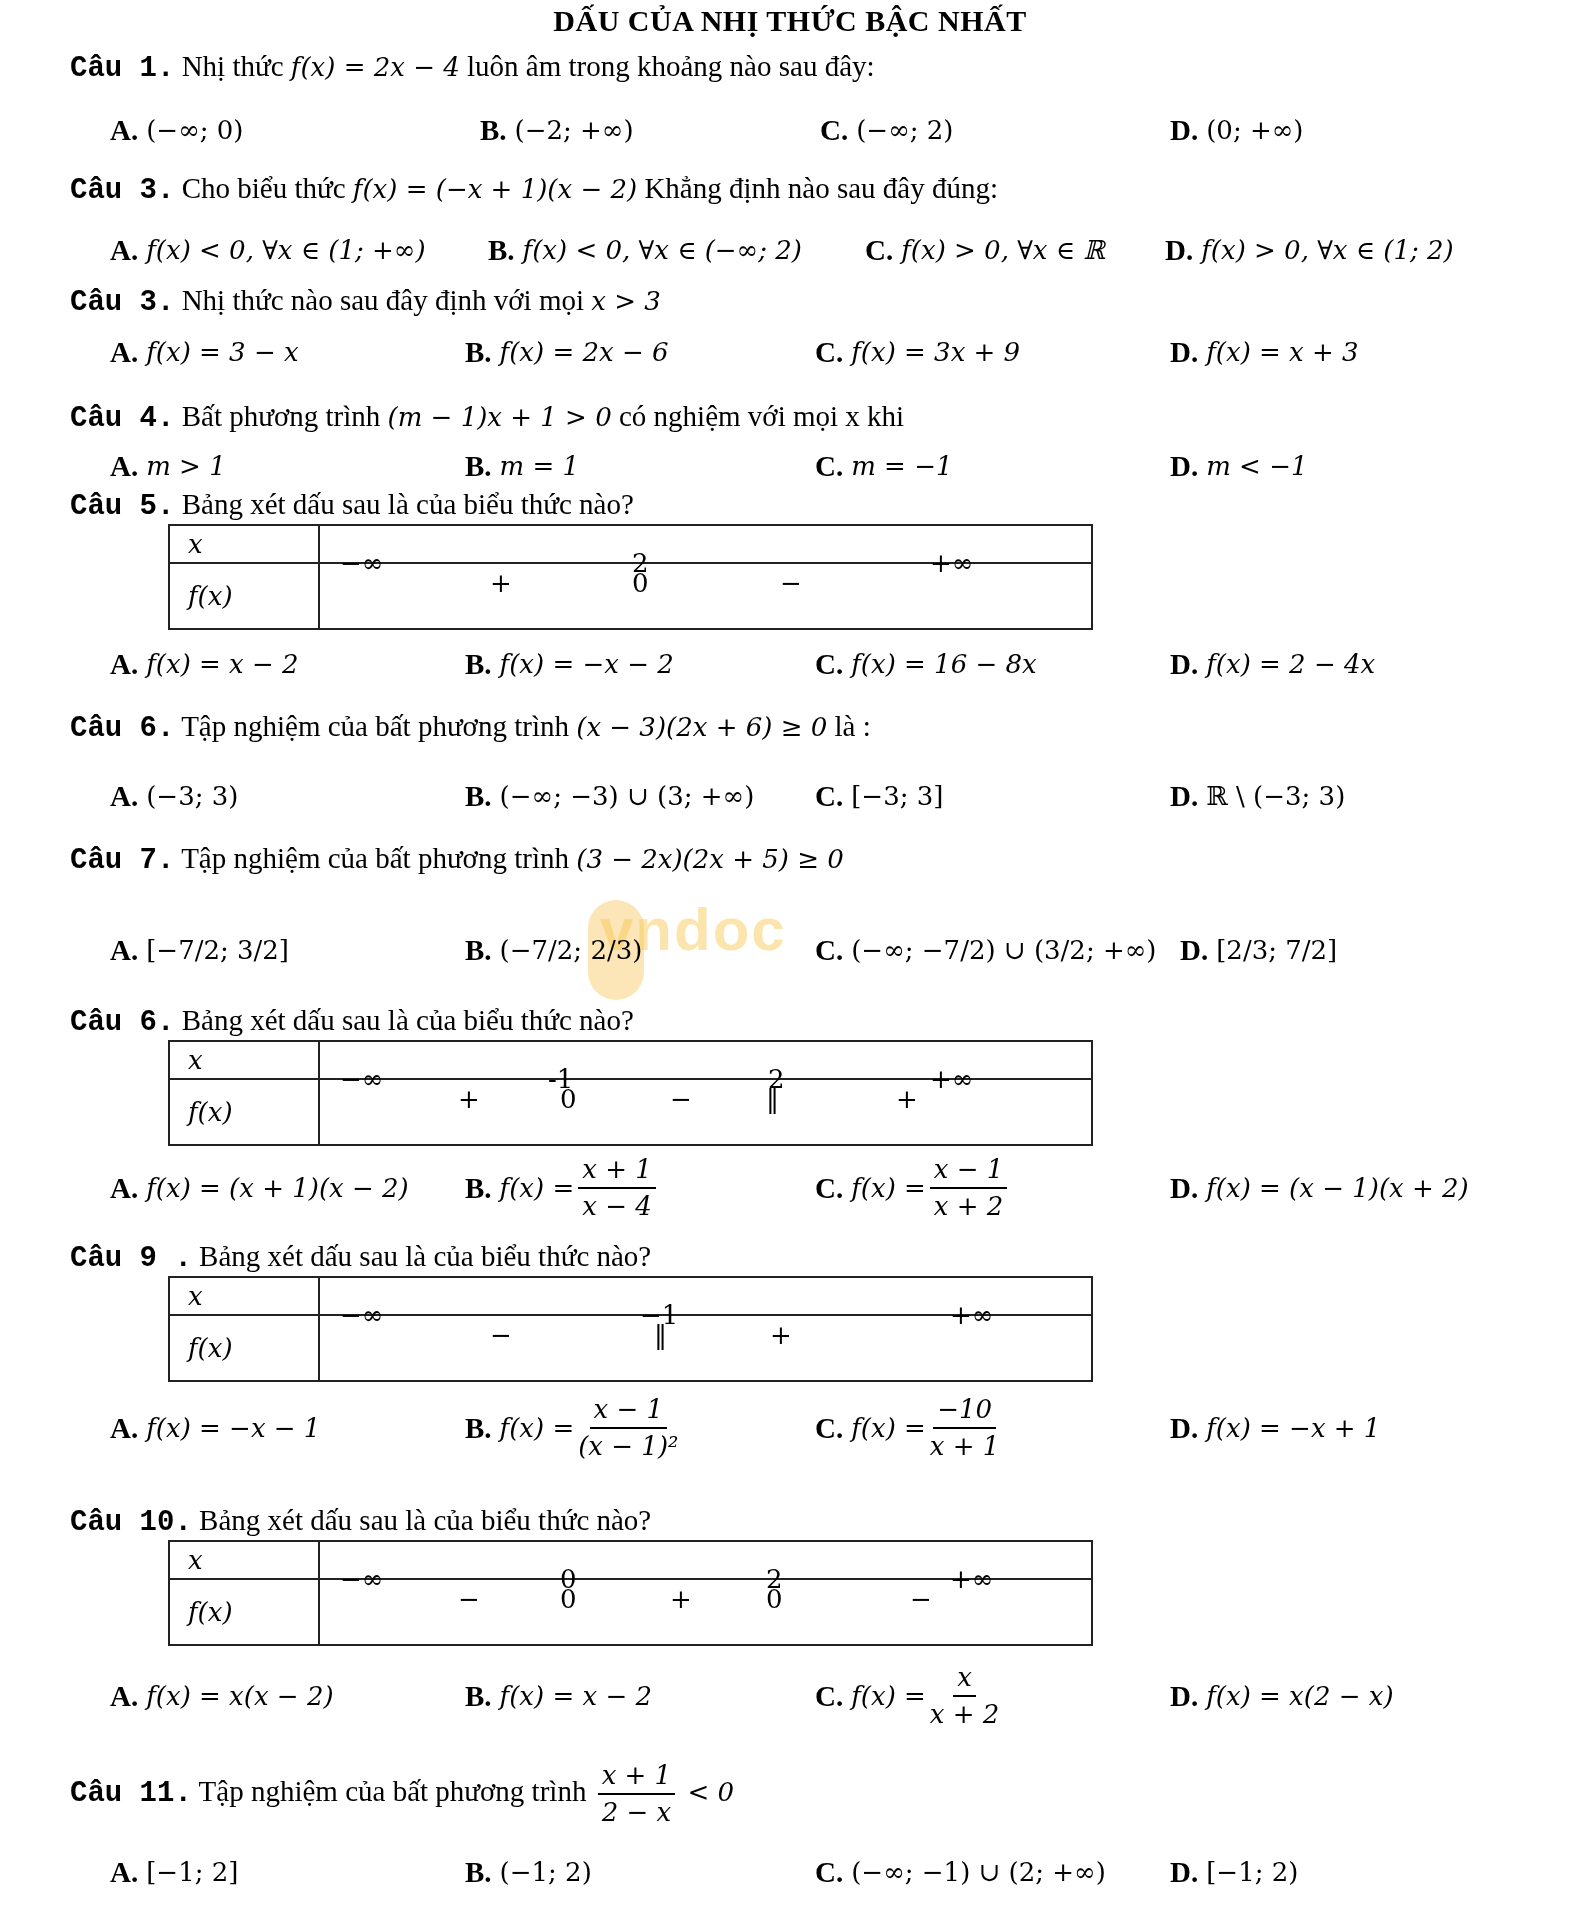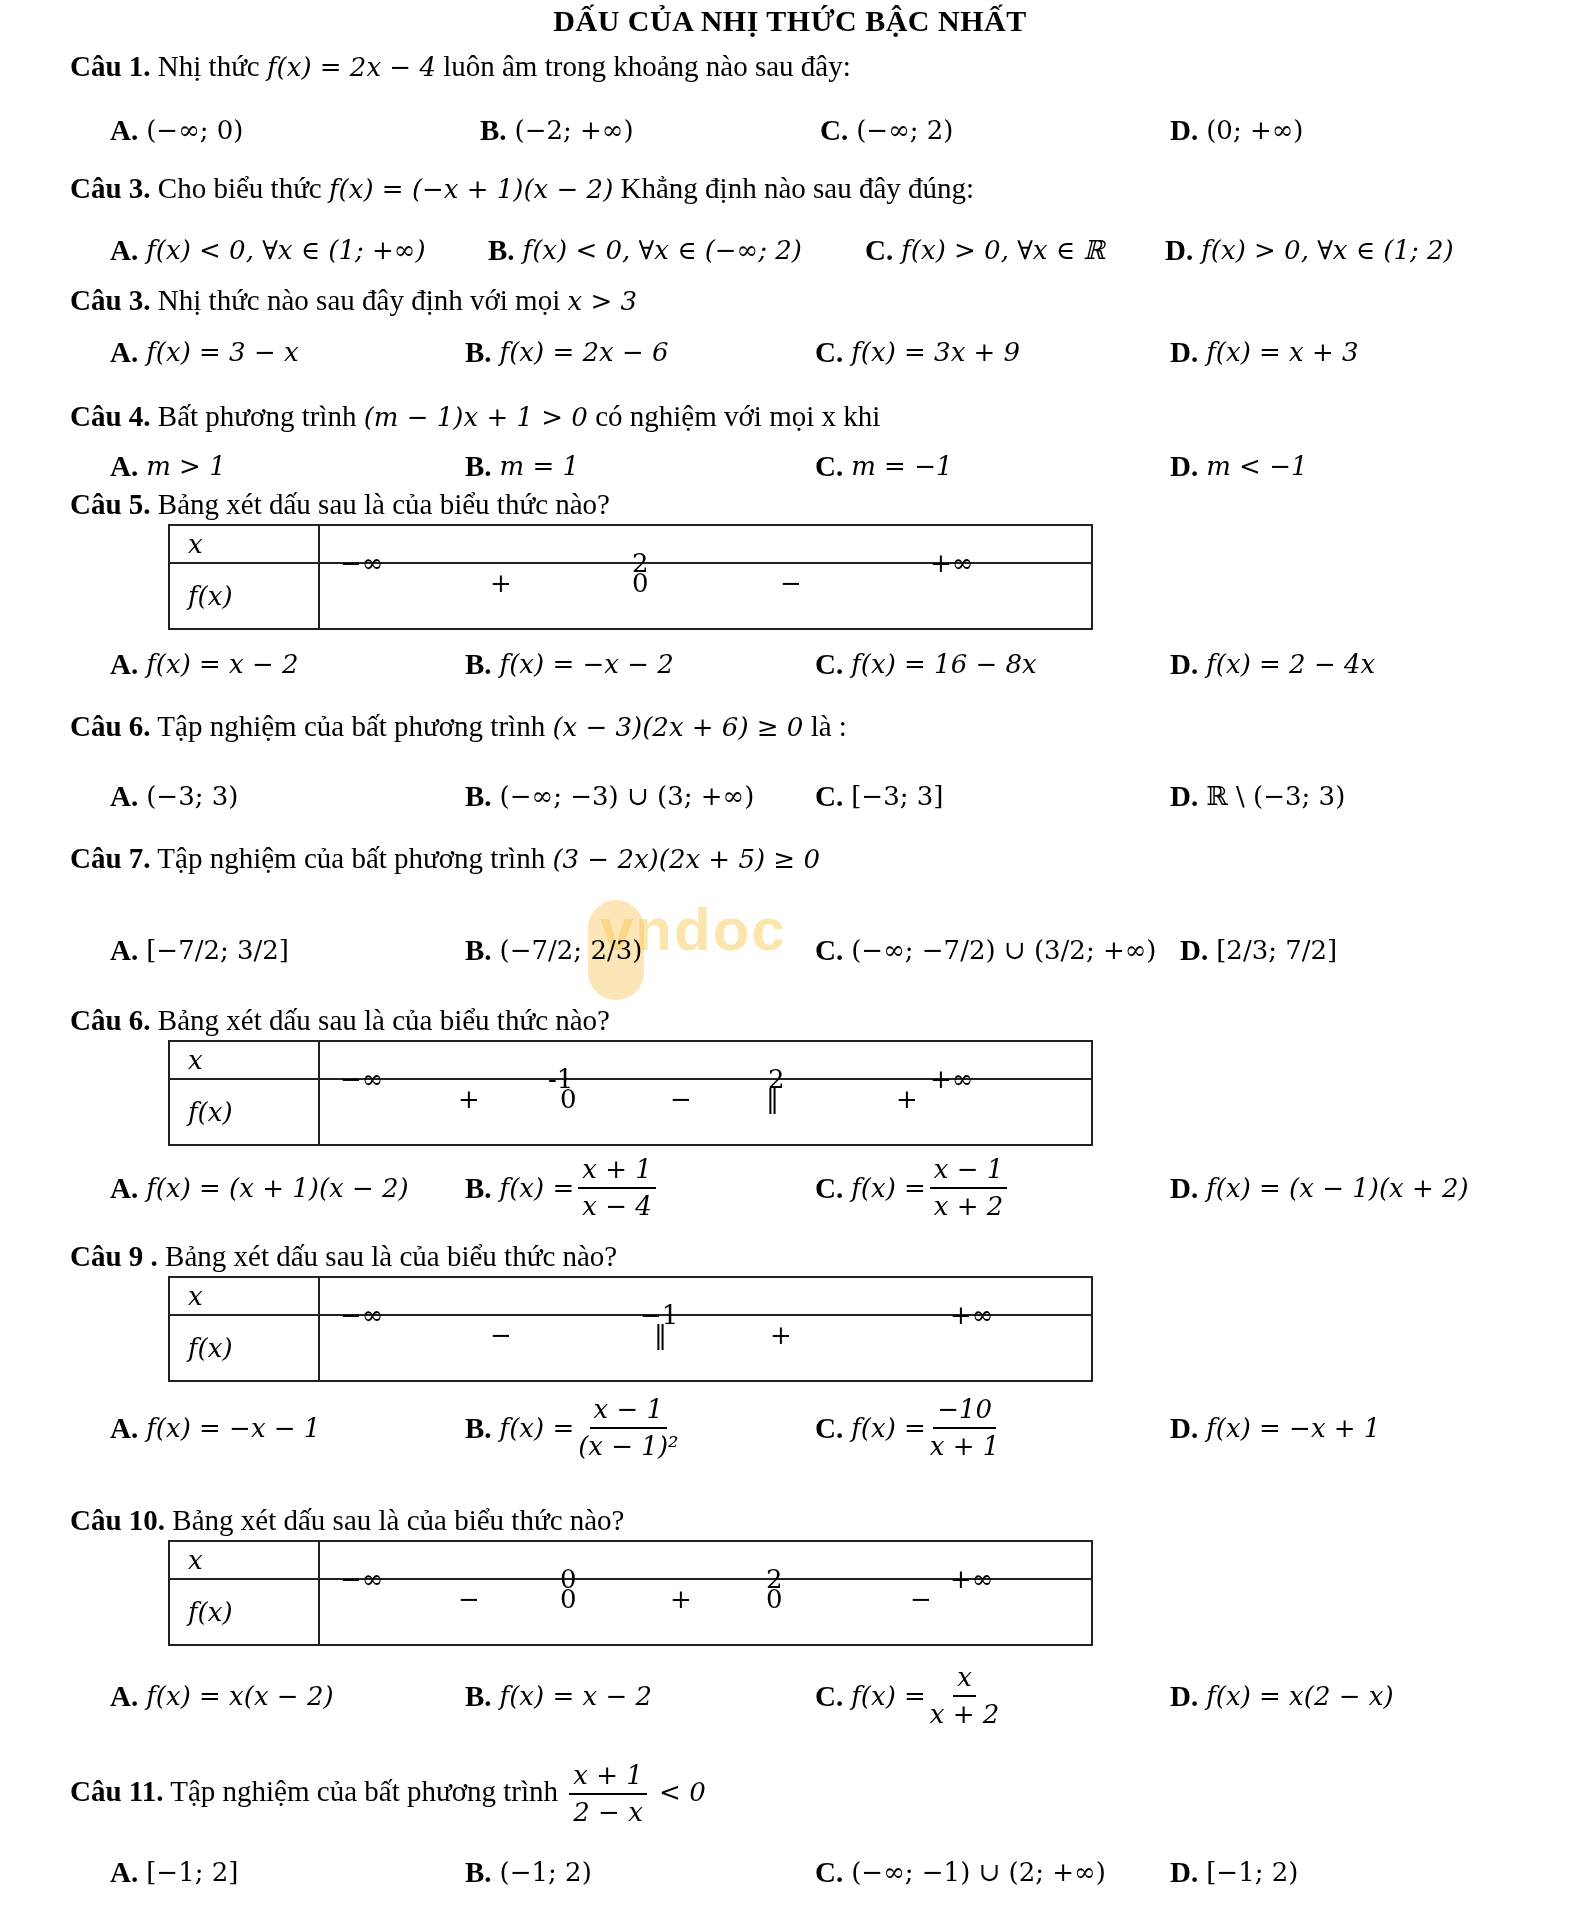--- a/index.html
+++ b/index.html
@@ -1,21 +1,21 @@
 <!DOCTYPE html>
 <html><head>
 <meta charset="utf-8">
 <style>
   html, body { margin:0; padding:0; background:#ffffff; }
   body { width:1580px; height:1916px; position:relative; overflow:hidden;
          font-family:"Liberation Serif", "DejaVu Serif", serif; color:#000; }
   .title { position:absolute; top:4px; left:0; width:1580px; text-align:center;
            font-weight:bold; font-size:30px; letter-spacing:0.5px; }
   .q { position:absolute; left:70px; font-size:29px; white-space:nowrap; }
-  .q b { font-weight:bold; }
+  .q b { font-weight:bold;font-family:Liberation Mono, monospace; }
   .m { font-style:italic; font-family:"DejaVu Serif", serif; font-size:26px; }
   .mr { font-family:"DejaVu Serif", serif; font-size:26px; }
   .opts { position:absolute; left:110px; width:1440px; height:60px; font-size:29px; }
   .opt { position:absolute; top:0; white-space:nowrap; display:flex; align-items:center; height:60px; }
   .opt .lbl { font-weight:bold; margin-right:8px; }
   .frac { display:inline-flex; flex-direction:column; align-items:center; vertical-align:middle; margin:0 4px; }
   .frac .num { border-bottom:2px solid #000; padding:0 4px 2px 4px; line-height:1.2; }
   .frac .den { padding-top:2px; line-height:1.2; }
   table.sign { position:absolute; left:168px; width:925px; border-collapse:collapse; }
   table.sign td { border:2px solid #222; padding:0; }

